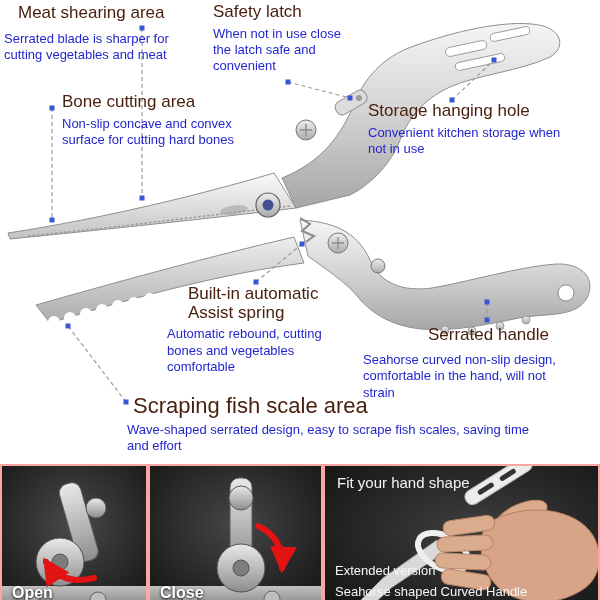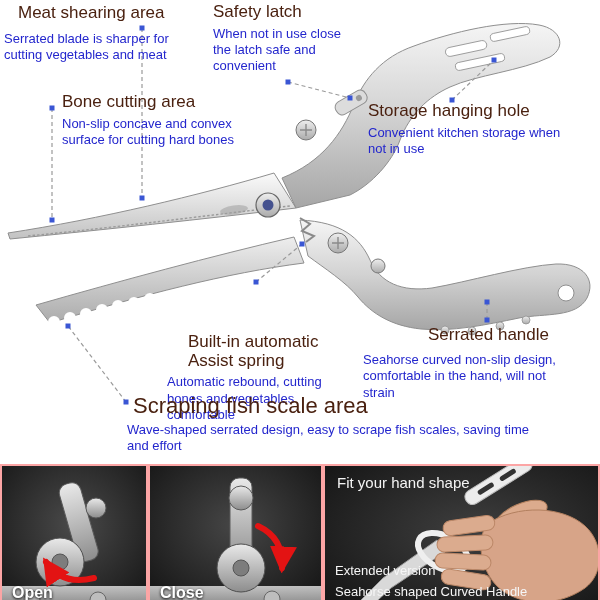--- a/index.html
+++ b/index.html
@@ -139,21 +139,21 @@
   <div class="callout" style="left:62px;top:93px;width:196px;">
     <div class="callout-title">Bone cutting area</div>
     <div class="callout-desc">Non-slip concave and convex surface for cutting hard bones</div>
   </div>
 
   <div class="callout" style="left:368px;top:102px;width:208px;">
     <div class="callout-title">Storage hanging hole</div>
     <div class="callout-desc">Convenient kitchen storage when not in use</div>
   </div>
 
-  <div class="callout" style="left:188px;top:285px;width:175px;margin-top:48px;">
+  <div class="callout" style="left:188px;top:285px;width:175px;">
     <div class="callout-title wrap">Built-in automatic Assist spring</div>
     <div class="callout-desc" style="width:170px;margin-left:-21px;">Automatic rebound, cutting bones and vegetables comfortable</div>
   </div>
 
   <div class="callout" style="left:428px;top:326px;">
     <div class="callout-title">Serrated handle</div>
   </div>
   <div class="callout" style="left:363px;top:348px;width:212px;">
     <div class="callout-desc">Seahorse curved non-slip design, comfortable in the hand, will not strain</div>
   </div>

